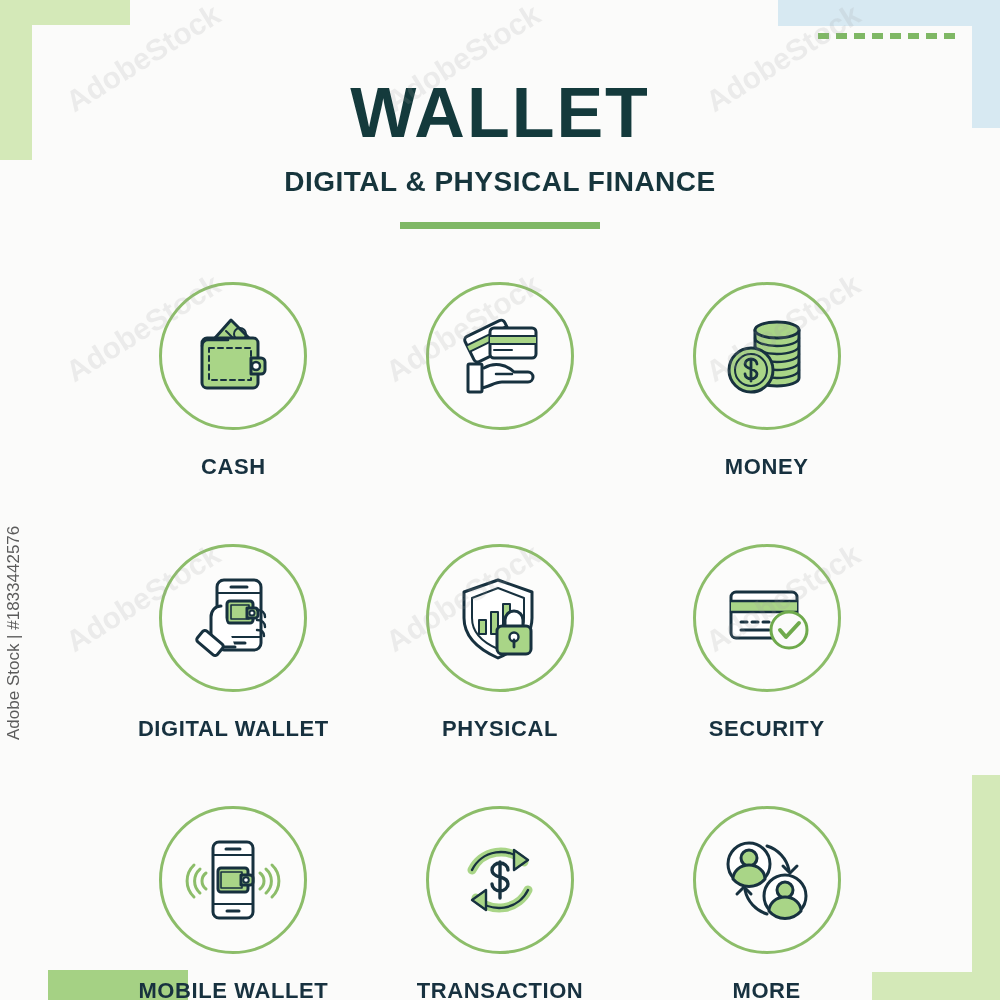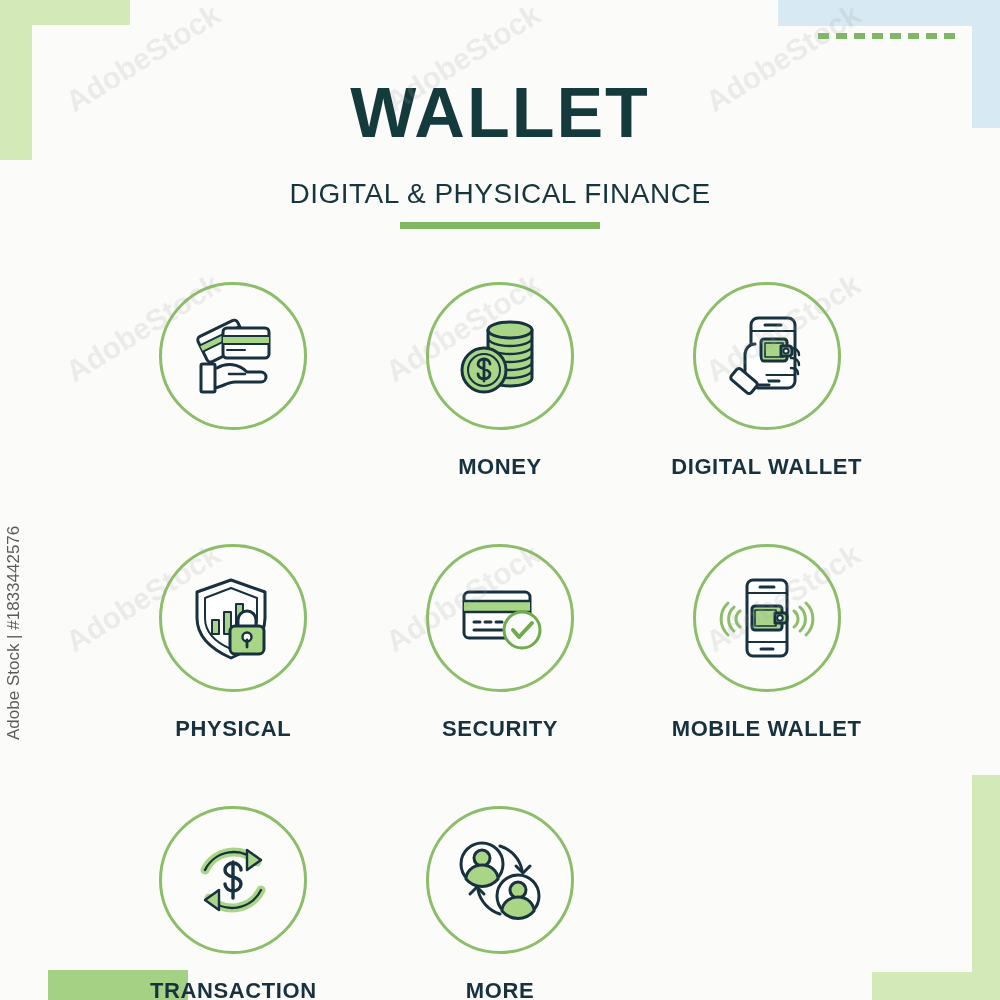--- a/index.html
+++ b/index.html
@@ -37,22 +37,22 @@
   #deco-br-horiz { left: 872px; top: 972px; width: 128px; height: 28px;  background: #d4e9b8; }
 
   
   #header { position: absolute; left: 0; top: 0; width: 1000px; text-align: center; }
   #page-title {
     margin: 0; padding-top: 78px;
     font-size: 70px; font-weight: bold; letter-spacing: 2px;
     color: #143a3c; line-height: 1;
   }
   #page-subtitle {
-    margin: 12px; padding-top: 20px;
-    font-size: 28px; font-weight: normal; letter-spacing: 0.5px;
+    margin: 0; padding-top: 20px;
+    font-size: 28px; font-weight: bold; letter-spacing: 0.5px;
     color: #16353c; line-height: 1;
   }
   #title-rule {
     position: absolute; left: 400px; top: 222px;
     width: 200px; height: 7px; background: #7fb865;
   }
 
   
   #icon-grid {
     position: absolute; left: 100px; top: 282px;
@@ -103,20 +103,37 @@
   <div class="deco" id="deco-br-horiz"></div>
 
   <div id="header">
     <h1 id="page-title">WALLET</h1>
     <h2 id="page-subtitle">DIGITAL &amp; PHYSICAL FINANCE</h2>
   </div>
   <div id="title-rule"></div>
 
   <div id="icon-grid">
 
+    <div class="grid-cell">
+      <div class="icon-circle">
+        <svg width="96" height="96" viewBox="0 0 96 96">
+          <g fill="none" stroke="#17313f" stroke-width="3" stroke-linejoin="round" stroke-linecap="round">
+            <path d="M46 12 L30 30 L44 44 L72 38 Z" fill="#a9d587"></path>
+            <path d="M41 23 L52 34" stroke="#17313f" stroke-width="2"></path>
+            <circle cx="55" cy="26" r="6" fill="none" stroke="#17313f" stroke-width="2"></circle>
+            <path d="M22 30 h46 a5 5 0 0 1 5 5 v40 a5 5 0 0 1 -5 5 h-46 a5 5 0 0 1 -5 -5 v-40 a5 5 0 0 1 5 -5 z" fill="#a9d587"></path>
+            <path d="M17 38 a6 6 0 0 1 6 -6 h20" fill="none" stroke="#17313f" stroke-width="2.5"></path>
+            <rect x="24" y="40" width="42" height="32" fill="none" stroke="#17313f" stroke-width="2" stroke-dasharray="5 4"></rect>
+            <path d="M66 50 h10 a4 4 0 0 1 4 4 v8 a4 4 0 0 1 -4 4 h-10 z" fill="#a9d587"></path>
+            <circle cx="71" cy="58" r="4" fill="#ffffff" stroke="#17313f" stroke-width="2.5"></circle>
+          </g>
+        </svg>
+      </div>
+      <div class="cell-label">CASH</div>
+    </div>
 
     <div class="grid-cell">
       <div class="icon-circle">
         <svg width="96" height="96" viewBox="0 0 96 96">
           <g fill="none" stroke="#17313f" stroke-width="3" stroke-linejoin="round" stroke-linecap="round">
             <g transform="rotate(-26 40 34)">
               <rect x="16" y="18" width="44" height="28" rx="4" fill="#ffffff"></rect>
               <rect x="16" y="26" width="44" height="7" fill="#a9d587" stroke="none"></rect>
               <path d="M16 26 h44 M16 33 h44" stroke="#17313f" stroke-width="2"></path>
             </g>

